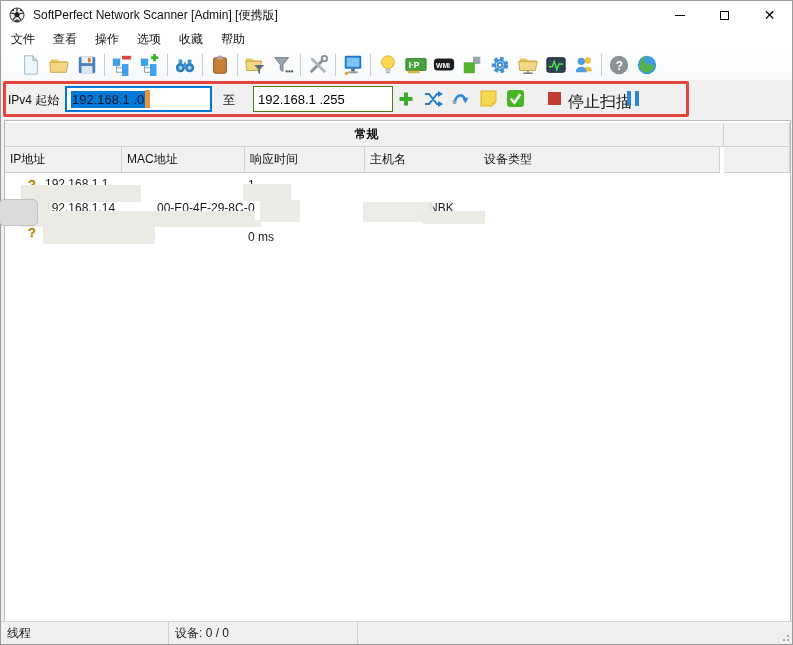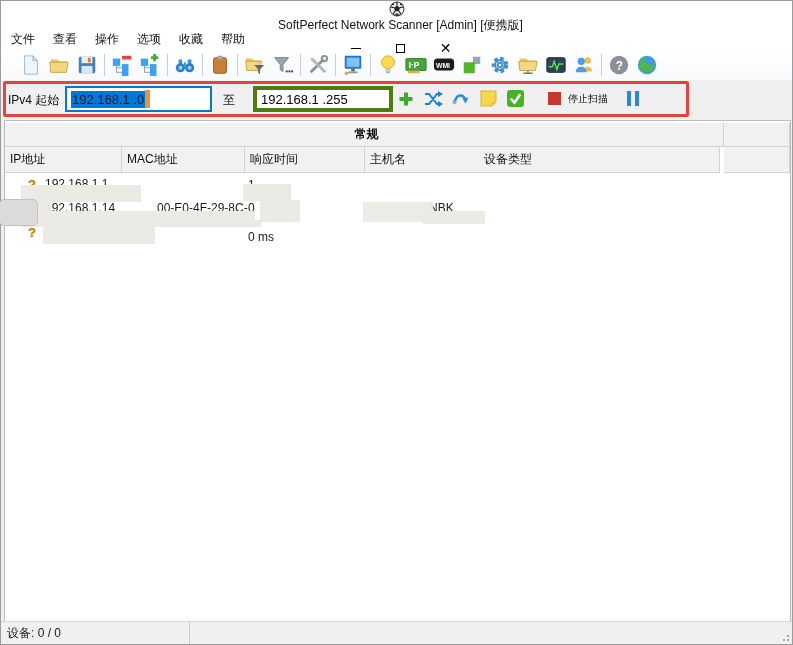--- a/index.html
+++ b/index.html
@@ -1,21 +1,21 @@
 <!DOCTYPE html>
 <html><head>
 <meta charset="utf-8">
 <style>
   * { box-sizing: border-box; margin: 0; padding: 0; }
   html,body { width: 793px; height: 645px; overflow: hidden; }
   body { font-family: "Liberation Sans", "DejaVu Sans", sans-serif; font-size: 12px; color:#000; }
   .window { position: relative; width: 793px; height: 645px; background: #fff; border: 1px solid #9b9b9b; }
 
   
-  .titlebar { height: 28px; background: #fff; display: flex; align-items: center; padding-left: 8px; flex-direction: column; }
+  .titlebar { height: 28px; background: #fff; display: flex; align-items: center; padding-left: 8px; }
   .app-icon { width: 16px; height: 16px; margin-right: 8px; flex: 0 0 auto; }
   .title-text { font-size: 12px; color: #111; flex: 1 1 auto; white-space: nowrap; }
   .win-btns { display: flex; height: 28px; }
   .win-btn { width: 45px; height: 28px; display: flex; align-items: center; justify-content: center; cursor: default; }
   .glyph-min { width: 10px; height: 0; border-top: 1px solid #000; }
   .glyph-max { width: 9px; height: 9px; border: 1px solid #000; }
   .glyph-close { font-size: 14px; line-height: 1; color:#000; font-family:"DejaVu Sans", sans-serif; }
 
   
   .menubar { height: 20px; background: #fff; display: flex; align-items: center; padding-left: 1px; }
@@ -25,26 +25,26 @@
   .toolbar { height: 31px; background: linear-gradient(#ffffff, #f7f9fb); display: flex; align-items: center; padding-left: 16px; }
   .tb-icon { width: 26px; height: 26px; display: flex; align-items: center; justify-content: center; margin: 0 1px; }
   .tb-sep { width: 1px; height: 22px; background: #c9ccd0; margin: 0 3px; }
 
   
   .ipbar { position: relative; height: 38px; background: #f0f0f0; }
   .hl-rect { position: absolute; left: 2px; top: 1px; width: 686px; height: 36px; border: 3px solid #e2453e; border-radius: 2px; z-index: 5; pointer-events: none; }
   .ipbar .lbl { position: absolute; top: 12px; font-size: 12px; color:#111; }
   .ip-input { position: absolute; top: 6px; height: 26px; background: #fff; display: flex; align-items: center; padding-left: 4px; font-size: 13px; }
   .ip-start { left: 64px; width: 147px; border: 2px solid #0078d7; }
-  .ip-end   { left: 252px; width: 140px; border: 4px solid #4d7c0f; }
+  .ip-end   { left: 252px; width: 140px; border: 1px solid #4d7c0f; }
   .sel { background: #0078d7; color: #0f172a; padding: 1px 1px; }
   .caret { display: inline-block; width: 5px; height: 18px; background: #e8953a; vertical-align: middle; }
   .bar-ico { position: absolute; display: flex; align-items: center; justify-content: center; }
   .stop-square { position: absolute; left: 547px; top: 12px; width: 13px; height: 13px; background: #c23b2e; }
-  .stop-label { position: absolute; left: 567px; top: 12px; font-size: 10px; color: #111; }
+  .stop-label { position: absolute; left: 567px; top: 12px; font-size: 16px; color: #111; }
   .pause-ico { position: absolute; left: 626px; top: 11px; display: flex; gap: 4px; }
   .pause-ico span { width: 4px; height: 15px; background: #2f86d4; display: block; }
 
   
   .content-area { position: absolute; top: 117px; left: 0; right: 0; bottom: 23px; background: #f0f0f0; }
   .panel { position: absolute; left: 3px; top: 2px; width: 787px; height: 523px; background: #fff; border: 1px solid #bcbcbc; }
   .hdr-cell { position: absolute; background: #f1f1f1; border-right: 1px solid #d2d2d2; border-bottom: 1px solid #d2d2d2; font-size: 12px; color: #111; display: flex; align-items: center; padding-left: 5px; }
   .hdr-group { justify-content: center; font-weight: bold; }
   .mosaic { position: absolute; z-index: 3;
     background: repeating-conic-gradient(from 0deg at 0 0, #dddcd6 0 25%, #eceae4 0 50%, #d5d3cc 0 75%, #f1f0eb 0 100%);
@@ -344,19 +344,20 @@
       <div class="mosaic" style="left:418px;top:90px;width:62px;height:13px;"></div>
 
       <div class="q-icon" style="left:23px;top:104px;">?</div>
       <div class="mosaic" style="left:38px;top:105px;width:112px;height:18px;"></div>
       <div class="mosaic" style="left:238px;top:99px;width:18px;height:7px;"></div>
       <div class="row-text" style="left:243px;top:109px;">0 ms</div>
     </div>
   </div>
 
   <div class="statusbar">
+    <div class="sb-panel sb-2">线程</div>
     <div class="sb-panel sb-3">设备: 0 / 0</div>
     <div class="sb-panel sb-4">
       <div class="grip"></div>
     </div>
   </div>
 
 </div>
 
 </body></html>

